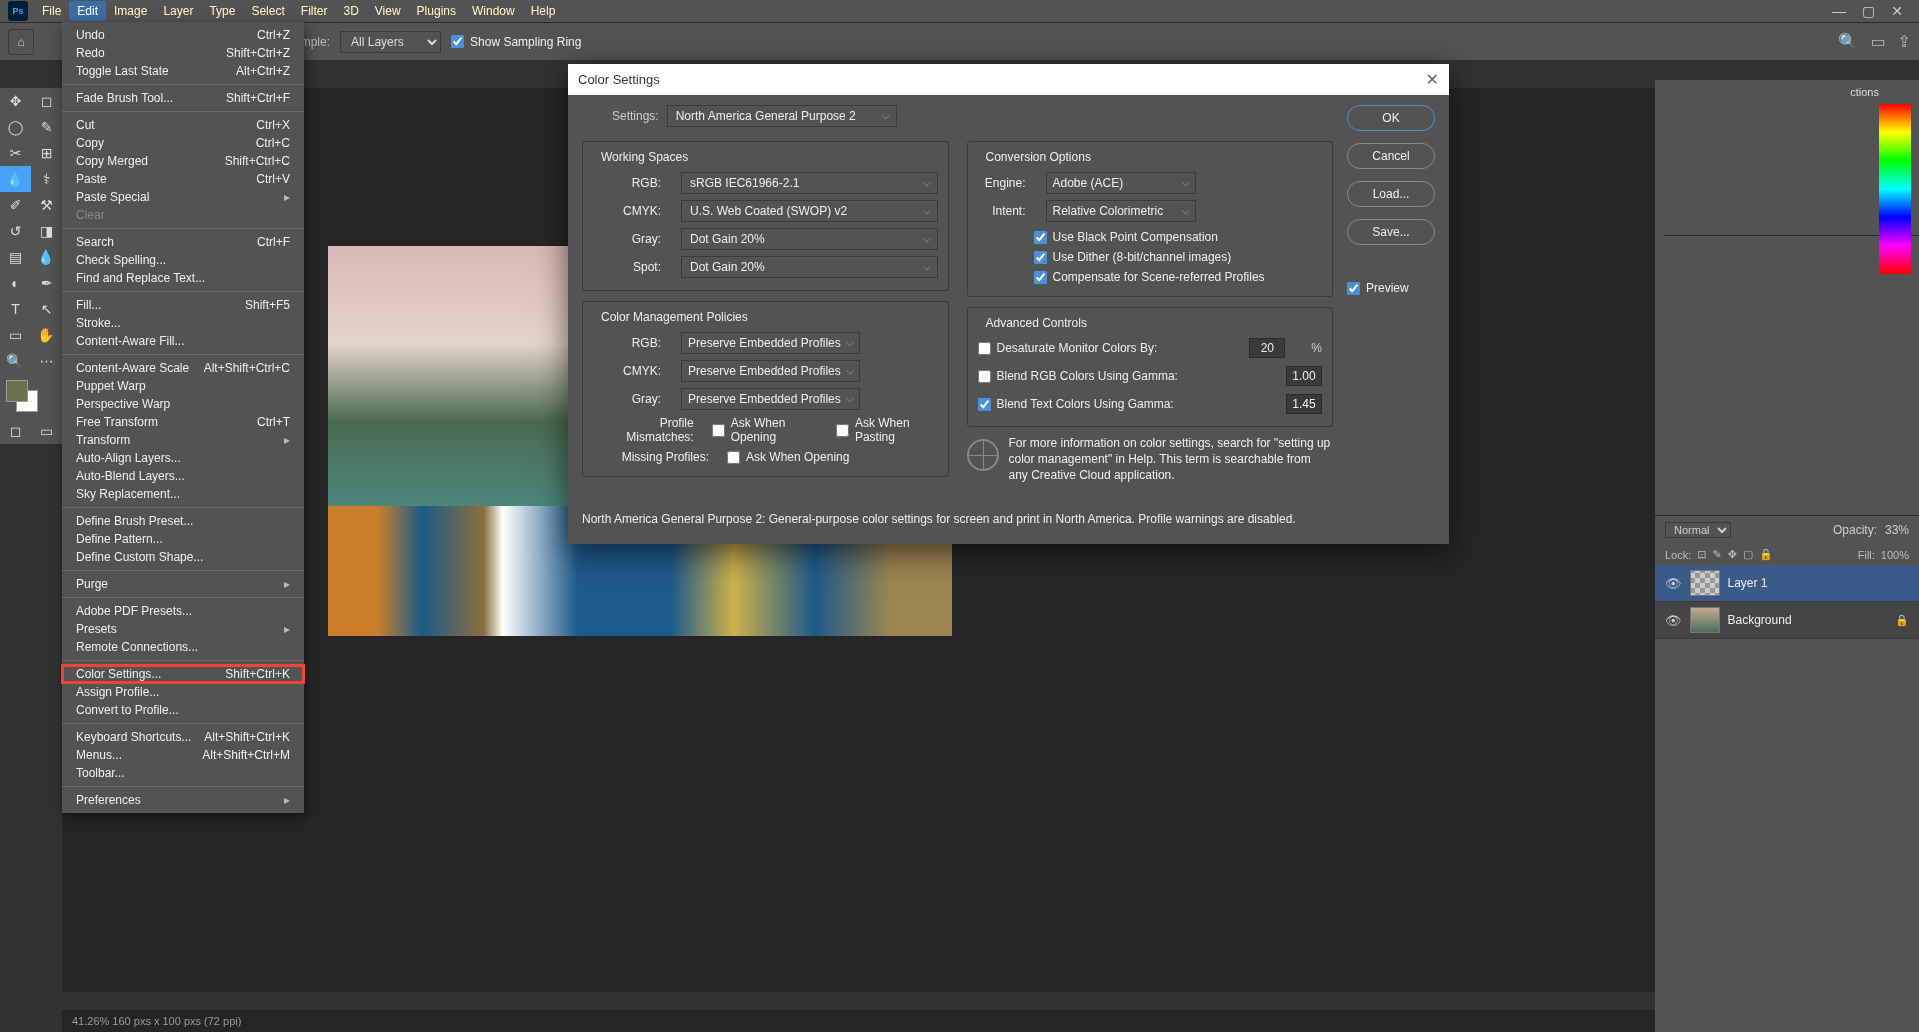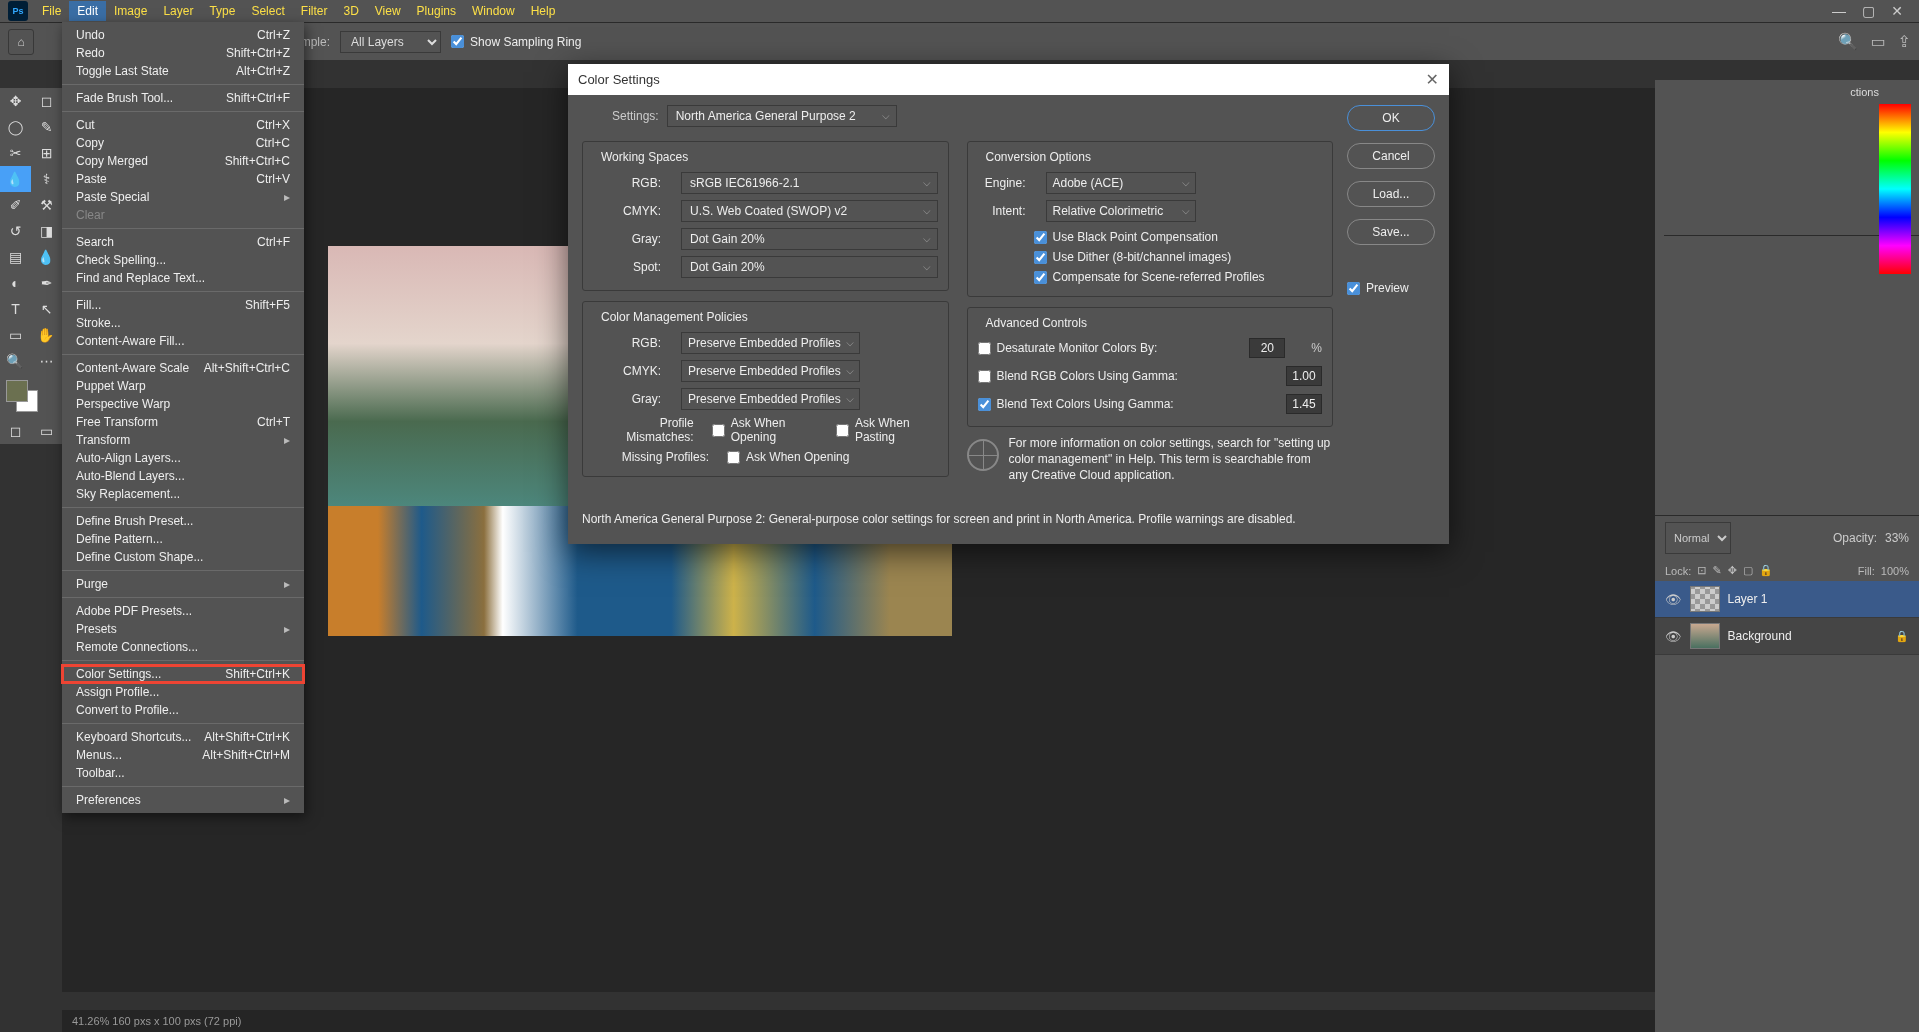--- a/index.html
+++ b/index.html
@@ -1,19 +1,19 @@
 <!DOCTYPE html>
 <html><head>
 <meta charset="utf-8">
 <style>
 * { box-sizing: border-box; margin: 0; padding: 0; font-family: -apple-system, "Segoe UI", Arial, sans-serif; }
 body { background: #323232; color: #ccc; width: 1919px; height: 1032px; overflow: hidden; position: relative; font-size: 12px; }
 .menubar { height: 22px; background: #535353; display: flex; align-items: center; padding-left: 8px; }
 .menubar .ps-icon { width: 20px; height: 20px; background: #001e36; color: #31a8ff; font-size: 9px; font-weight: bold; display:flex; align-items:center; justify-content:center; border-radius:3px; margin-right:6px; }
-.menubar-item { padding: 3px 8px; font-size: 12px; color: #fde047; cursor: default; }
+.menubar-item { padding: 3px 8px; font-size: 12px; color: #fef9c3; cursor: default; }
 .menubar-item.active { background: #3a6ea5; color:#fff; }
 .win-controls { margin-left: auto; display:flex; gap:16px; padding-right:16px; color:#ccc; font-size:14px;}
 .optionsbar { height: 38px; background: #535353; display:flex; align-items:center; padding:0 8px; gap:10px; border-top:1px solid #2a2a2a;}
 .optionsbar .home-icon { width:26px; height:26px; display:flex; align-items:center; justify-content:center; background:#535353; border:1px solid #383838; border-radius:3px;}
 .optionsbar .label { color:#bbb; font-size:12px;}
 .optionsbar select { background:#535353; color:#ddd; border:1px solid #3a3a3a; padding:2px 20px 2px 6px; font-size:12px;}
 .optionsbar .right-icons { margin-left:auto; display:flex; gap:12px; font-size:16px; color:#bbb;}
 .tabbar { height: 28px; background: #323232; display:flex; align-items:center; padding-left:8px;}
 .tabbar .close-x { margin-left:252px; color:#999; font-size:14px;}
 .toolbox { position:absolute; left:0; top:88px; width:62px; background:#535353; display:flex; flex-direction:column;}
@@ -25,21 +25,21 @@
 .swatch-bg { width:22px; height:22px; background:#fff; border:1px solid #999; margin-top:-12px; margin-left:10px;}
 .canvas-area { position:absolute; left:62px; right:264px; top:88px; bottom:40px; background:#262626; display:flex; align-items:flex-start; justify-content:flex-start;}
 .canvas-img { margin-left:266px; margin-top:158px; width:624px; height:390px; background: linear-gradient(180deg,#d9b8b5 0%,#e4d5cc 25%,#4a6a4f 45%,#4d8b83 70%,#3e6d6f 100%); position:relative;}
 .canvas-img .boats { position:absolute; bottom:0; left:0; right:0; height:130px; background:linear-gradient(90deg,#c87e2b 8%,#1e5a8a 15%,#8b6f3e 25%,#fff 28%,#1e5a8a 40%,#1e5a8a 55%,#cdb24a 65%,#1e5a8a 78%,#9b8550 90%);}
 .right-panels { position:absolute; right:0; top:80px; width:264px; bottom:0; background:#535353; display:flex; flex-direction:column;}
 .color-panel { height:156px; position:relative; border-bottom:1px solid #2a2a2a;margin-left:9px;}
 .hue-strip { position:absolute; right:8px; top:24px; width:32px; height:170px; background:linear-gradient(180deg,#f00,#ff0,#0f0,#0ff,#00f,#f0f,#f00);}
 .panel-tabs { color:#ddd; padding:6px 10px; font-size:11px;}
 .layers-panel { flex:1; }
 .layers-head { display:flex; align-items:center; padding:6px 10px; gap:8px;}
-.layers-head select { background:#535353; color:#ccc; border:1px solid #3a3a3a; font-size:11px; padding:8px 4px;}
+.layers-head select { background:#535353; color:#ccc; border:1px solid #3a3a3a; font-size:11px; padding:0 4px;}
 .lock-row { display:flex; align-items:center; gap:6px; padding:4px 10px; color:#bbb; font-size:11px;}
 .layer-row { display:flex; align-items:center; gap:8px; padding:5px 10px; background:#454545; border-bottom:1px solid #3a3a3a;}
 .layer-row.selected { background:#3a5a8a;}
 .eye { font-size:13px; }
 .thumb { width:30px; height:26px; border:1px solid #777;}
 .thumb.checker { background:repeating-conic-gradient(#ccc 0% 25%,#999 0% 50%) 50% / 10px 10px;}
 .thumb.bg { background:linear-gradient(#c8a890,#4a7060);}
 .layer-name { font-size:12px; color:#eee;}
 .lock-icon { margin-left:auto; font-size:11px; color:#bbb;}
 .statusbar { position:absolute; left:62px; right:264px; bottom:0; height:22px; background:#252525; display:flex; align-items:center; padding:0 10px; color:#999; font-size:11px;}

